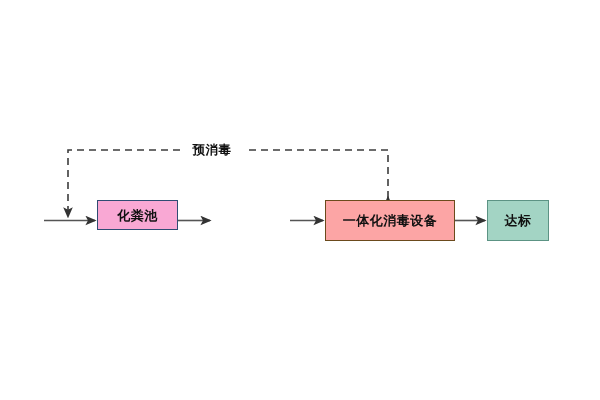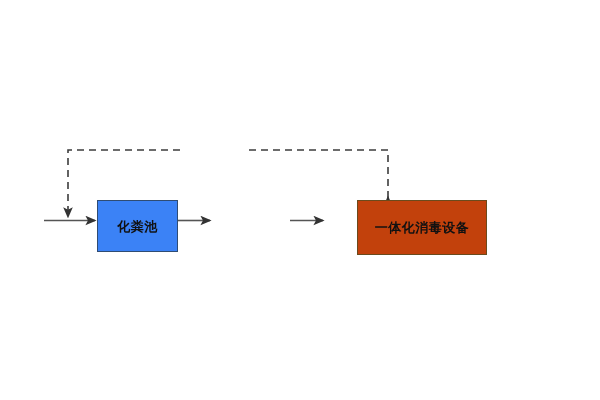--- a/index.html
+++ b/index.html
@@ -43,40 +43,39 @@
     font-size: 13px;
     line-height: 1;
     color: #111111;
     white-space: nowrap;
     letter-spacing: 0.5px;
   }
   #node-septic-tank {
     left: 97px;
     top: 200px;
     width: 81px;
-    height: 52px;
-    background: #3b82f6;
+    height: 30px;
+    background: #f9a8d4;
     border-color: #2F4C73;
   }
   #node-lift-well {
     left: 212px;
     top: 200px;
     width: 78px;
     height: 41px;
     background: #786B5A;
     border-color: #3A332B;
   }
   #node-integrated-disinfection {
     left: 325px;
     top: 200px;
     width: 130px;
-    height: 55px;
-    background: #c2410c;
+    height: 41px;
+    background: #fca5a5;
     border-color: #6B4A1C;
-    margin-left: 32px;
   }
   #node-compliant {
     left: 487px;
     top: 200px;
     width: 62px;
     height: 41px;
     background: #A3D4C4;
     border-color: #5C9384;
   }
   #pre-disinfection-label {
@@ -130,15 +129,21 @@
 
   <div class="node-box" id="node-septic-tank">
     <span class="node-label">化粪池</span>
   </div>
 
 
   <div class="node-box" id="node-integrated-disinfection">
     <span class="node-label">一体化消毒设备</span>
   </div>
 
+  <div class="node-box" id="node-compliant">
+    <span class="node-label">达标</span>
+  </div>
 
+  <div id="pre-disinfection-label">
+    <span class="dash-label-text">预消毒</span>
+  </div>
 
 </div>
 
 </body></html>

